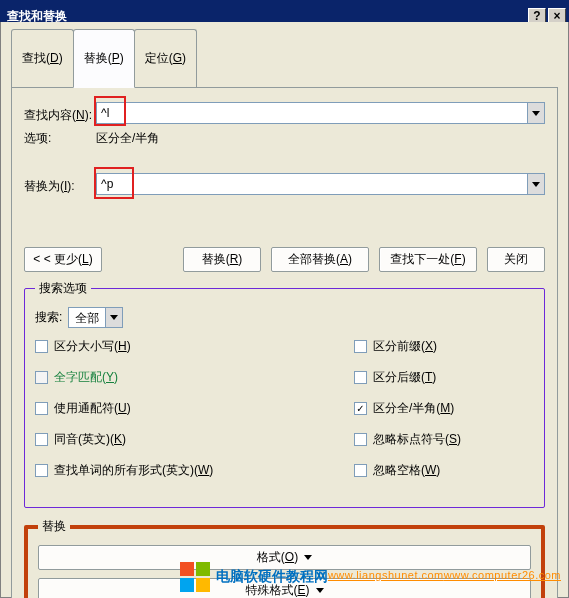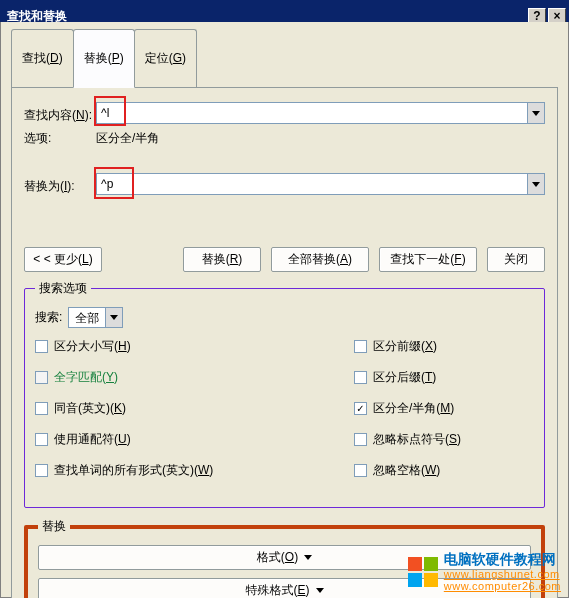--- a/index.html
+++ b/index.html
@@ -33,21 +33,21 @@
 .chk .box { width:13px; height:13px; border:1px solid #7f9db9; background:#fff; display:flex; align-items:center; justify-content:center; font-size:10px; line-height:1;}
 .chk.disabled{ color:#15803d;} .chk.disabled .box{background:#f4f4f4;}
 .u { text-decoration: underline; }
 .replacegroup{ border:4px solid #c2410c; border-radius:2px; padding:10px; }
 .replacegroup legend{padding:0 4px;}
 .droparrow{width:0;height:0;border-left:4px solid transparent;border-right:4px solid transparent;border-top:5px solid #000;}
 .btn .droparrow{display:inline-block;margin-left:6px;vertical-align:middle;}
 .watermark{position:absolute;right:8px;bottom:6px;display:flex;align-items:center;gap:6px;}
 .wm-logo{display:grid;grid-template-columns:14px 14px;grid-template-rows:14px 14px;gap:2px;}
 .wm-logo div:nth-child(1){background:#f25022;} .wm-logo div:nth-child(2){background:#7fba00;} .wm-logo div:nth-child(3){background:#00a4ef;} .wm-logo div:nth-child(4){background:#ffb900;}
-.wm-text{display:flex;flex-direction:column;line-height:1.1;}
+.wm-text{display:flex;line-height:1.1;text-align:right;}
 .wm-text .a{color:#0070c0;font-weight:bold;font-size:14px;}
 .wm-text .b{color:#ff8c00;font-size:11px;letter-spacing:0.5px;text-decoration:underline;}
 </style>
 </head>
 <body>
 
 <div class="titlebar">
   <span class="title">查找和替换</span>
   <div class="sysbtn">
       <span>?</span>
@@ -122,25 +122,25 @@
           <label class="chk">
               <span class="box"></span>
               <span>区分大小写(<span class="u">H</span>)</span>
             </label>
           <label class="chk disabled">
               <span class="box"></span>
               <span>全字匹配(<span class="u">Y</span>)</span>
             </label>
           <label class="chk">
               <span class="box"></span>
-              <span>同音(英文)(<span class="u">K</span>)</span>
+              <span>使用通配符(<span class="u">U</span>)</span>
             </label>
           <label class="chk">
               <span class="box"></span>
-              <span>使用通配符(<span class="u">U</span>)</span>
+              <span>同音(英文)(<span class="u">K</span>)</span>
             </label>
           <label class="chk">
               <span class="box"></span>
               <span>查找单词的所有形式(英文)(<span class="u">W</span>)</span>
             </label>
         </div>
         <div class="col" style="max-width:180px;">
           <label class="chk">
               <span class="box"></span>
               <span>区分前缀(<span class="u">X</span>)</span>

